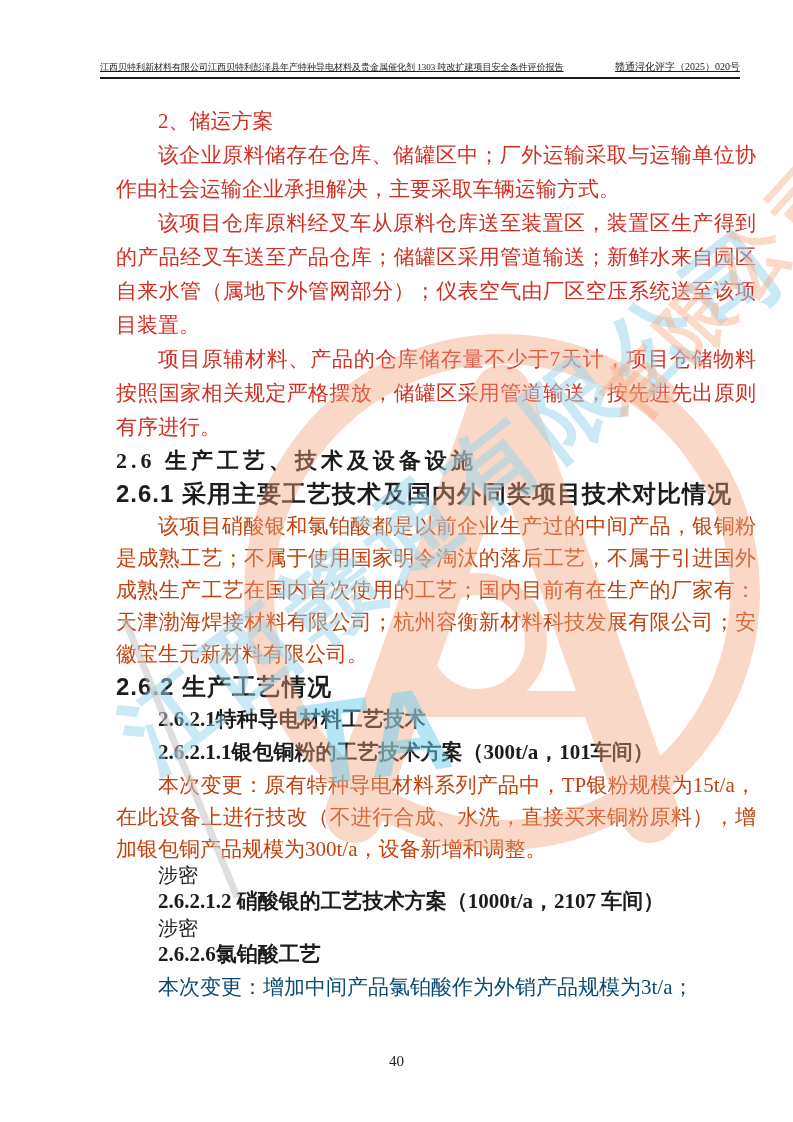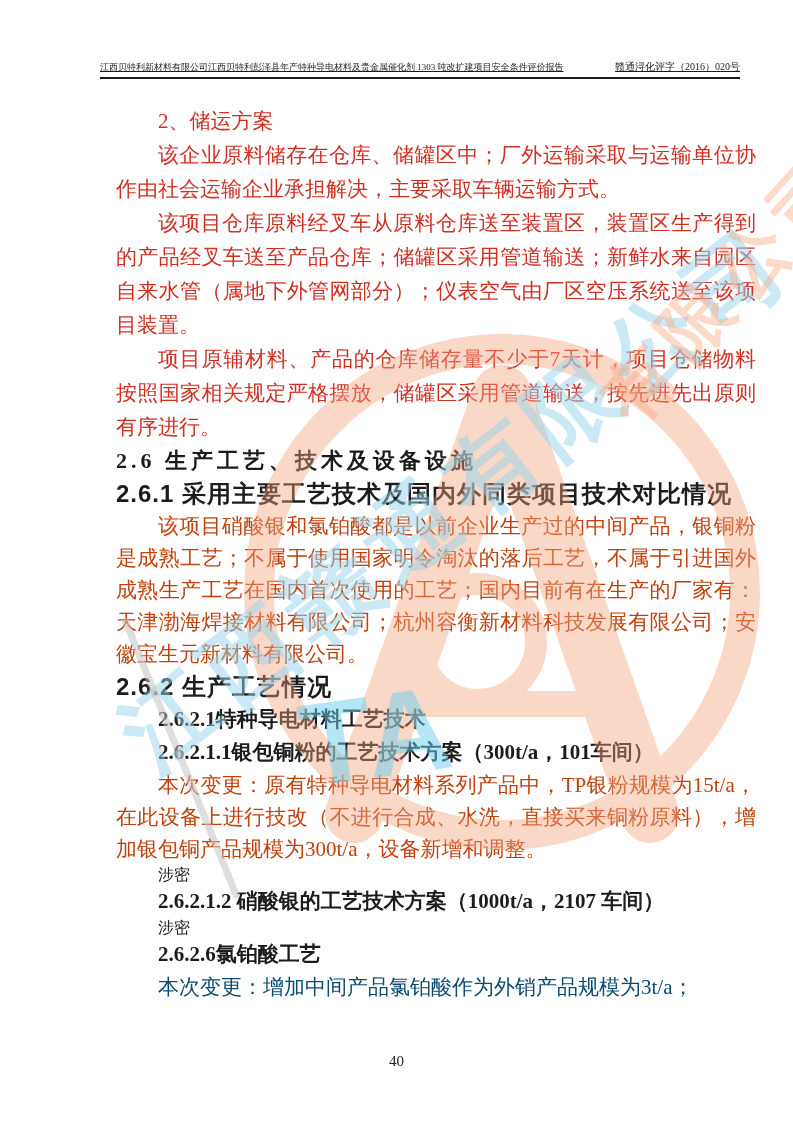--- a/index.html
+++ b/index.html
@@ -40,21 +40,21 @@
   }
   .h-hei{
     font-family:"Liberation Sans","DejaVu Sans",sans-serif;
     font-weight:700;font-size:24px;line-height:33px;
     margin-top:3px;margin-bottom:3px;letter-spacing:1px;
   }
   .h-song{
     font-weight:bold;font-size:21px;line-height:33px;
     padding-left:42px;margin-top:3px;margin-bottom:3px;
   }
-  .secret{font-size:16px;line-height:20px;padding-left:42px;color:#222;}
+  .secret{font-size:20px;line-height:20px;padding-left:42px;color:#222;}
   .mt-xl{margin-top:58px;}
   .mt-lg{margin-top:52px;}
   .mt-md{margin-top:46px;}
   .mt-sm{margin-top:36px;}
 
   
   .doc-footer{
     position:absolute;left:0;bottom:52px;width:100%;
     text-align:center;font-size:15px;color:#222;
   }
@@ -99,21 +99,21 @@
     transform-origin:left top;
   }
 </style>
 </head>
 <body>
 
 <div class="doc-page">
 
   <div class="doc-header">
     <span class="h-left">江西贝特利新材料有限公司江西贝特利彭泽县年产特种导电材料及贵金属催化剂 1303 吨改扩建项目安全条件评价报告</span>
-    <span class="h-right">赣通浔化评字（2016）020号</span>
+    <span class="h-right">赣通浔化评字（2025）020号</span>
   </div>
 
   <div class="watermark">
     <svg class="wm-logo" width="560" height="560" viewBox="0 0 560 560">
       <g fill="none" stroke-linecap="round" opacity="0.42">
         <circle cx="280" cy="280" r="243" stroke="#f2a37e" stroke-width="30"></circle>
         <path d="M 280 82 L 132 502" stroke="#f2a37e" stroke-width="58"></path>
         <path d="M 280 82 L 428 502" stroke="#f2a37e" stroke-width="58"></path>
         <path d="M 172 392 L 388 392" stroke="#f2a37e" stroke-width="26"></path>
         <circle cx="256" cy="330" r="58" stroke="#f2a37e" stroke-width="22"></circle>

